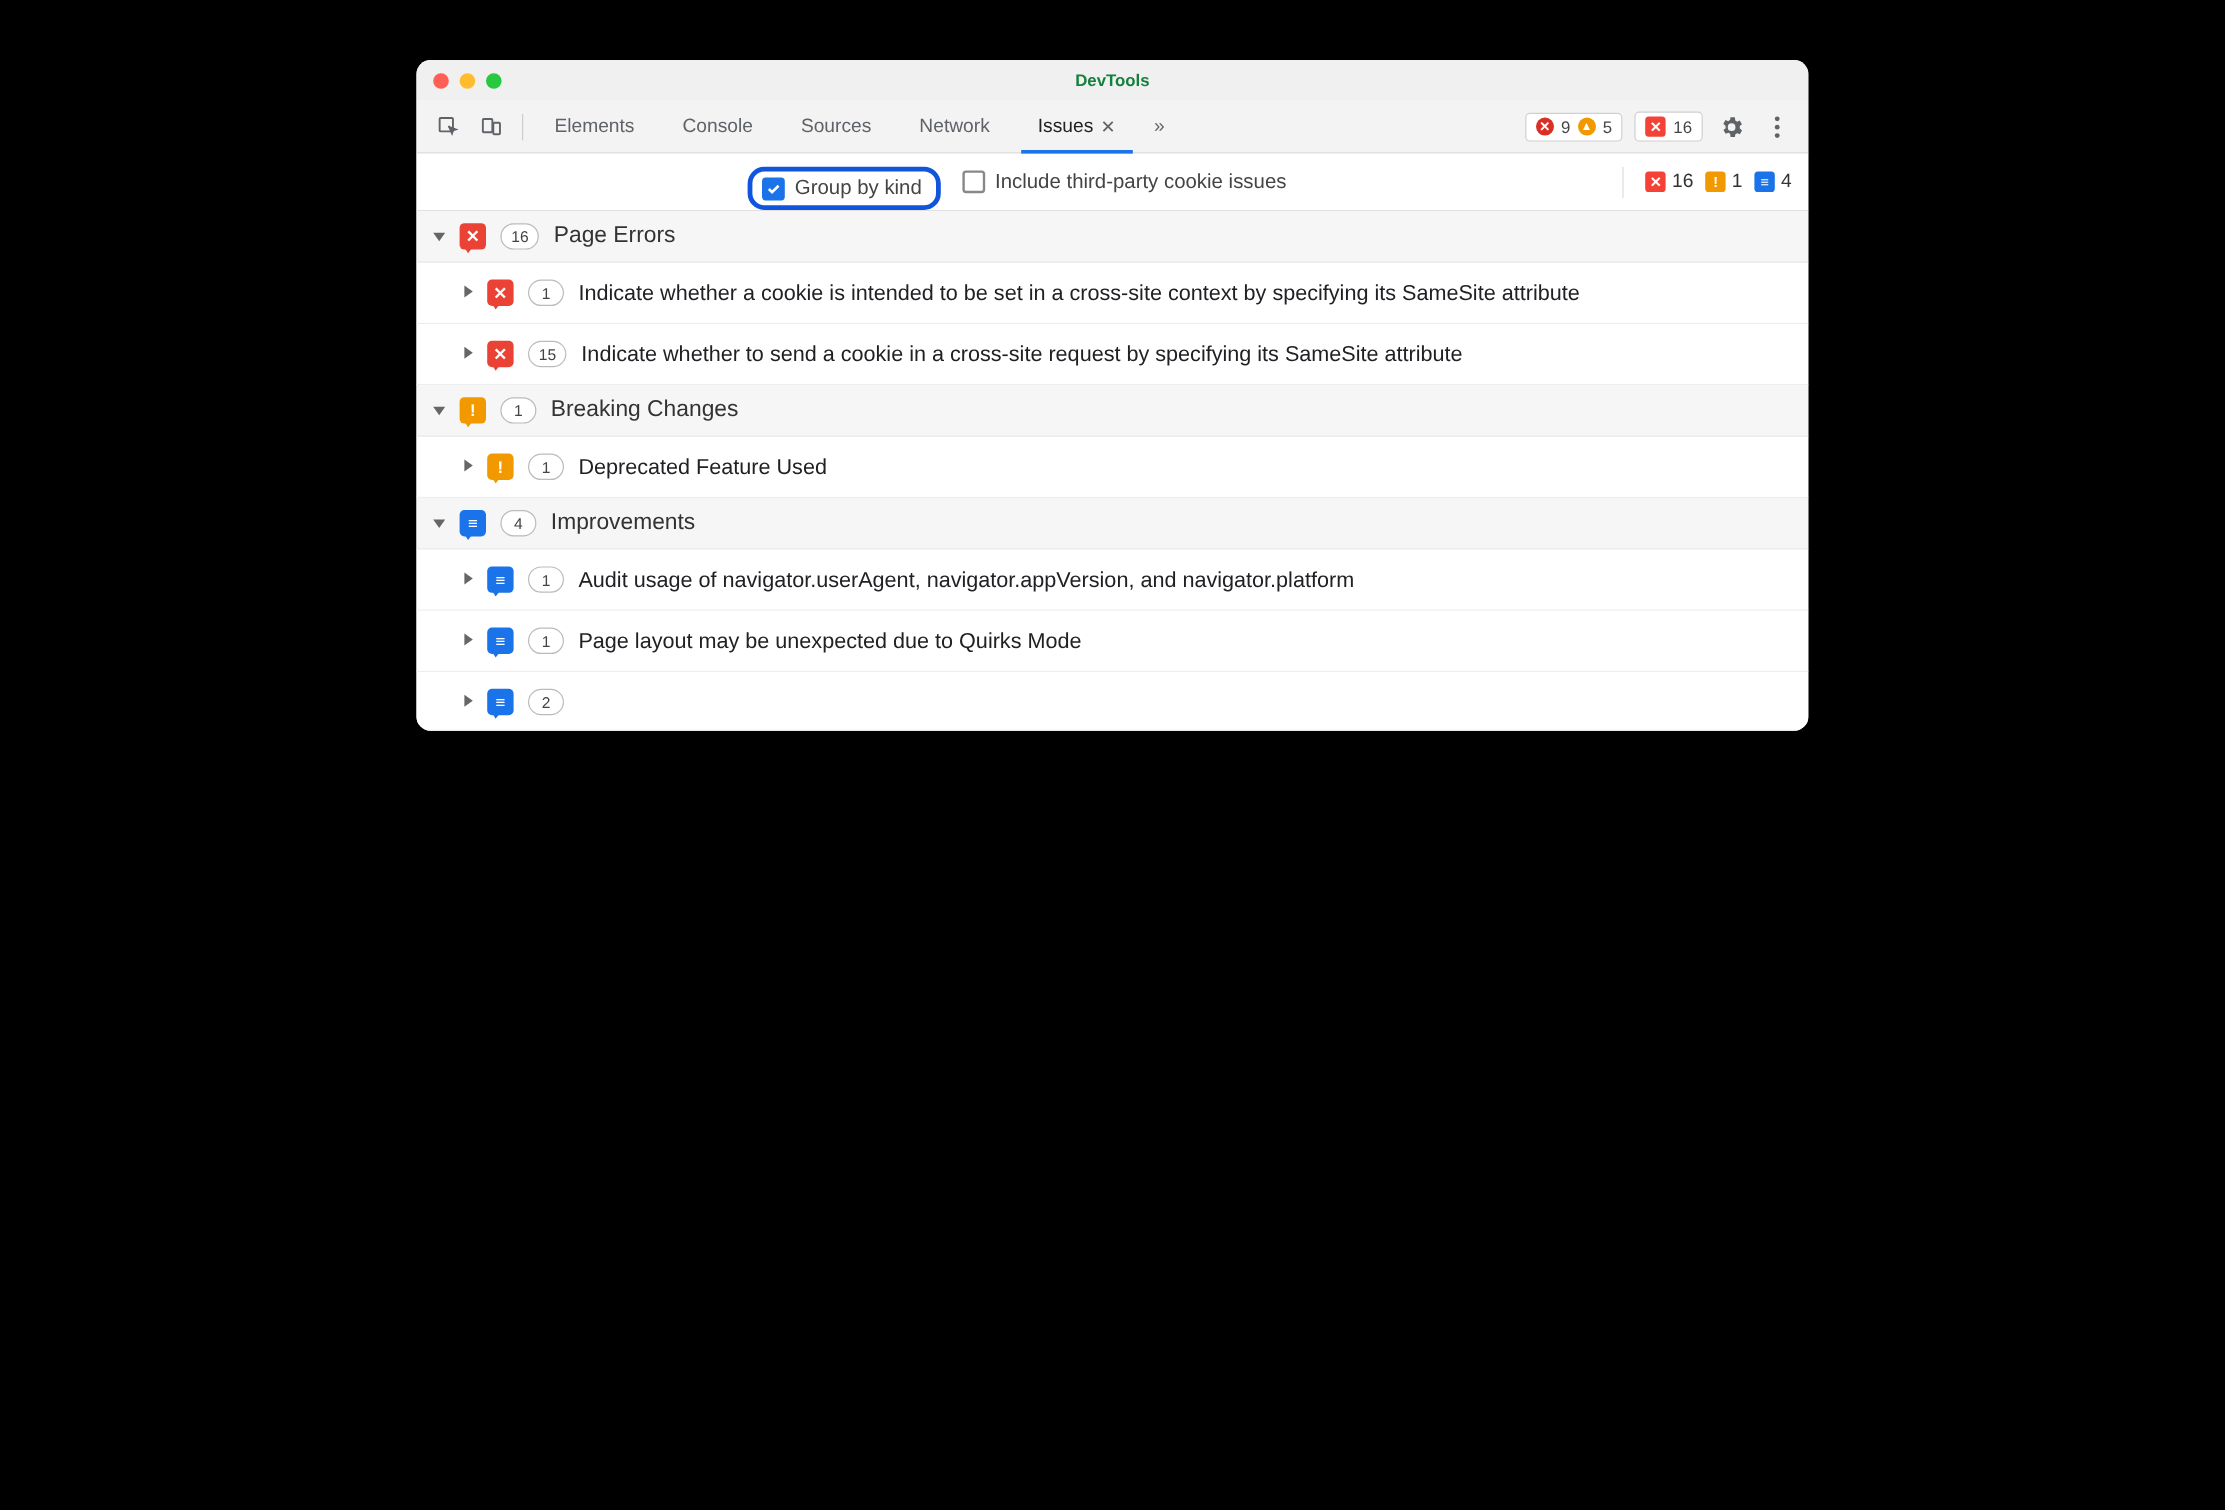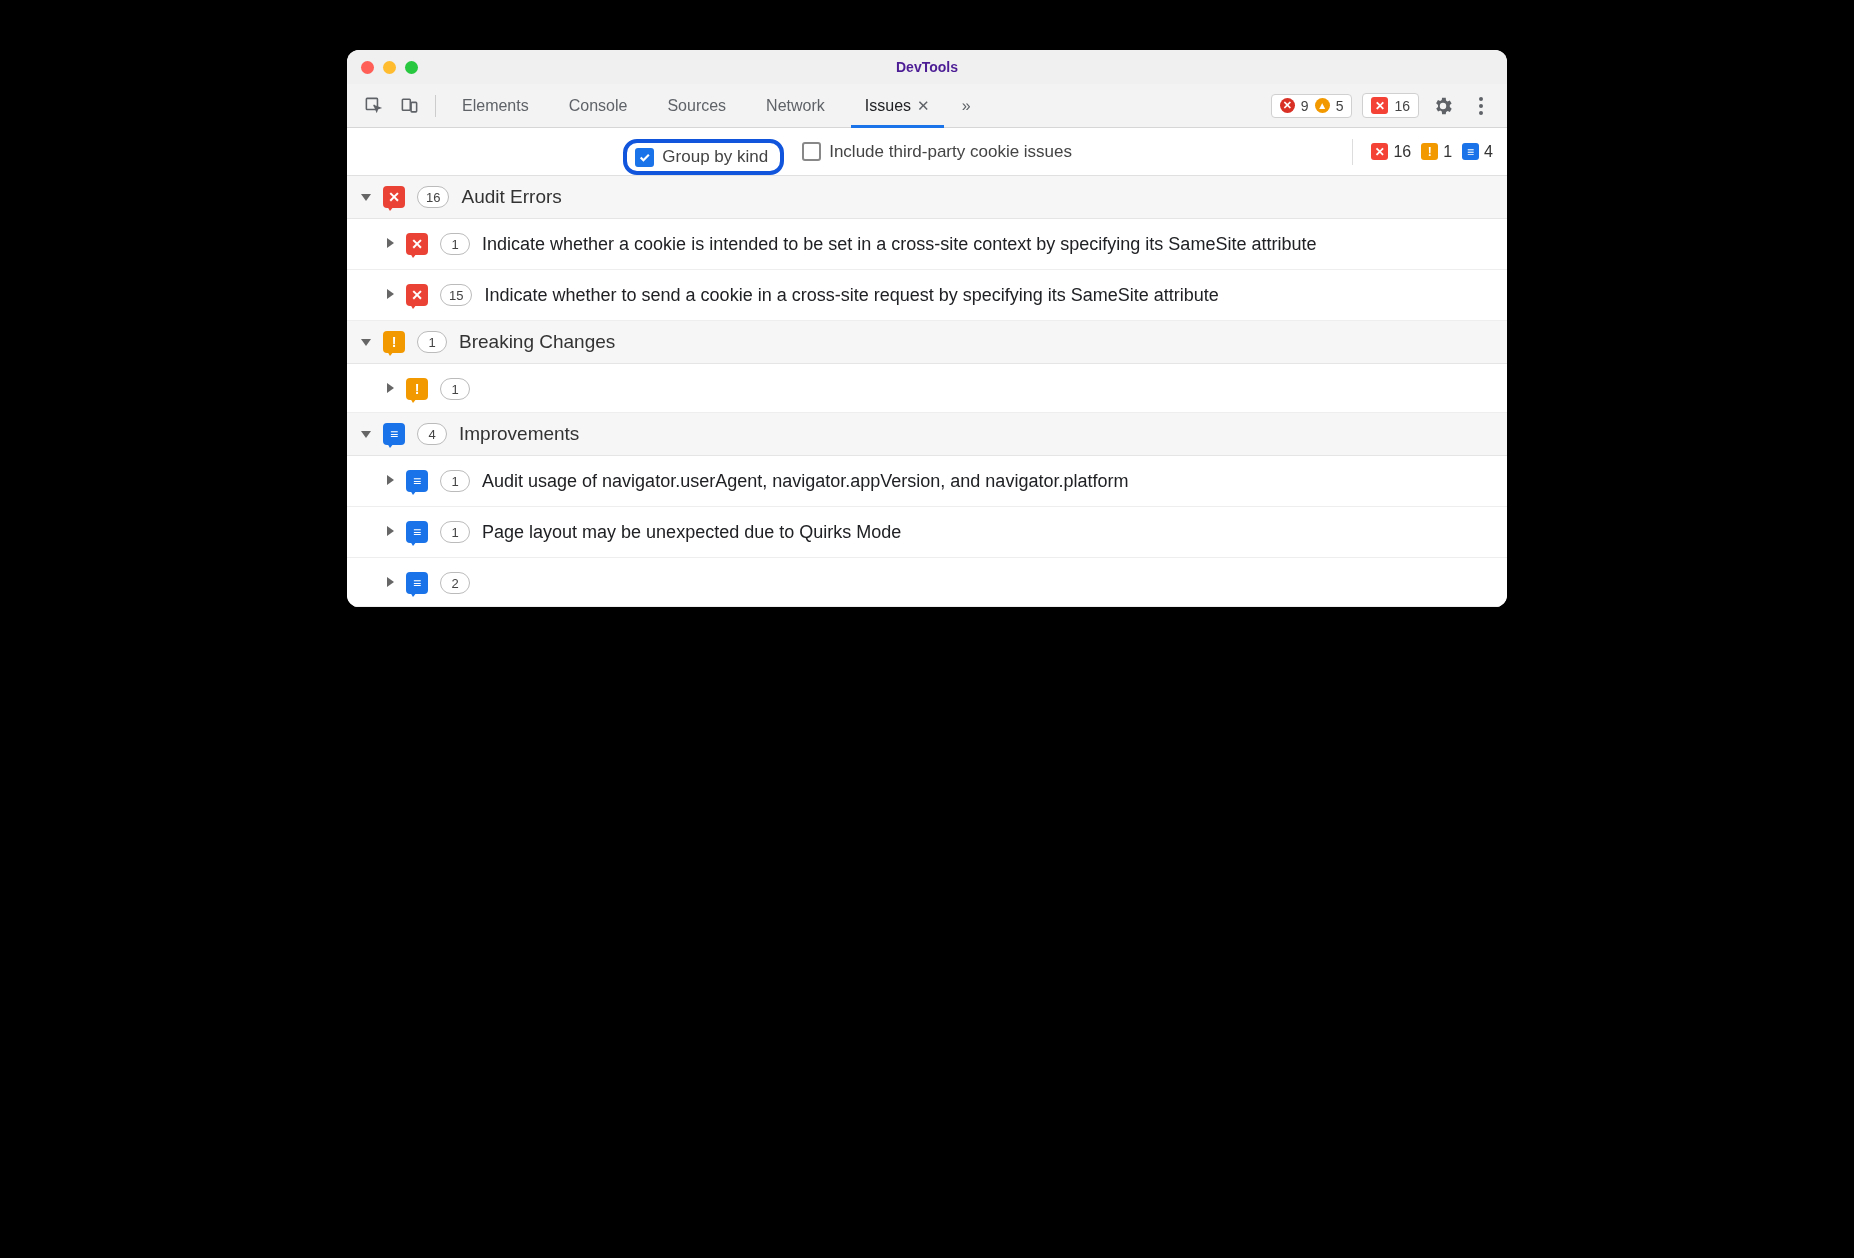--- a/index.html
+++ b/index.html
@@ -28,21 +28,21 @@
   padding: 0 14px;
   position: relative;
 }
 .traffic-lights { display: flex; gap: 9px; }
 .tl { width: 13px; height: 13px; border-radius: 50%; }
 .tl.red { background: #ff5f57; }
 .tl.yellow { background: #febc2e; }
 .tl.green { background: #28c840; }
 .title-text {
   position: absolute; left: 0; right: 0; text-align: center;
-  font-size: 14px; font-weight: 600; color: #4c1d95; pointer-events: none;
+  font-size: 14px; font-weight: 600; color: #15803d; pointer-events: none;
 }
 .toolbar {
   height: 44px;
   background: #f3f3f3;
   border-bottom: 1px solid #d6d6d6;
   display: flex;
   align-items: center;
   padding: 0 12px;
   gap: 8px;
 }
@@ -217,21 +217,21 @@
       </div>
     </div>
   </div>
 
   <div class="issues-list">
 
     <div class="group-head">
       <span class="tri down"></span>
       <span class="bubble-ic b-red">✕</span>
       <span class="pill">16</span>
-      <span>Audit Errors</span>
+      <span>Page Errors</span>
     </div>
     <div class="issue-row">
       <span class="tri right"></span>
       <span class="bubble-ic b-red">✕</span>
       <span class="pill">1</span>
       <span class="issue-title">Indicate whether a cookie is intended to be set in a cross-site context by specifying its SameSite attribute</span>
     </div>
     <div class="issue-row">
       <span class="tri right"></span>
       <span class="bubble-ic b-red">✕</span>
@@ -242,20 +242,21 @@
     <div class="group-head">
       <span class="tri down"></span>
       <span class="bubble-ic b-orange">!</span>
       <span class="pill">1</span>
       <span>Breaking Changes</span>
     </div>
     <div class="issue-row">
       <span class="tri right"></span>
       <span class="bubble-ic b-orange">!</span>
       <span class="pill">1</span>
+      <span class="issue-title">Deprecated Feature Used</span>
     </div>
 
     <div class="group-head">
       <span class="tri down"></span>
       <span class="bubble-ic b-blue">≡</span>
       <span class="pill">4</span>
       <span>Improvements</span>
     </div>
     <div class="issue-row">
       <span class="tri right"></span>

